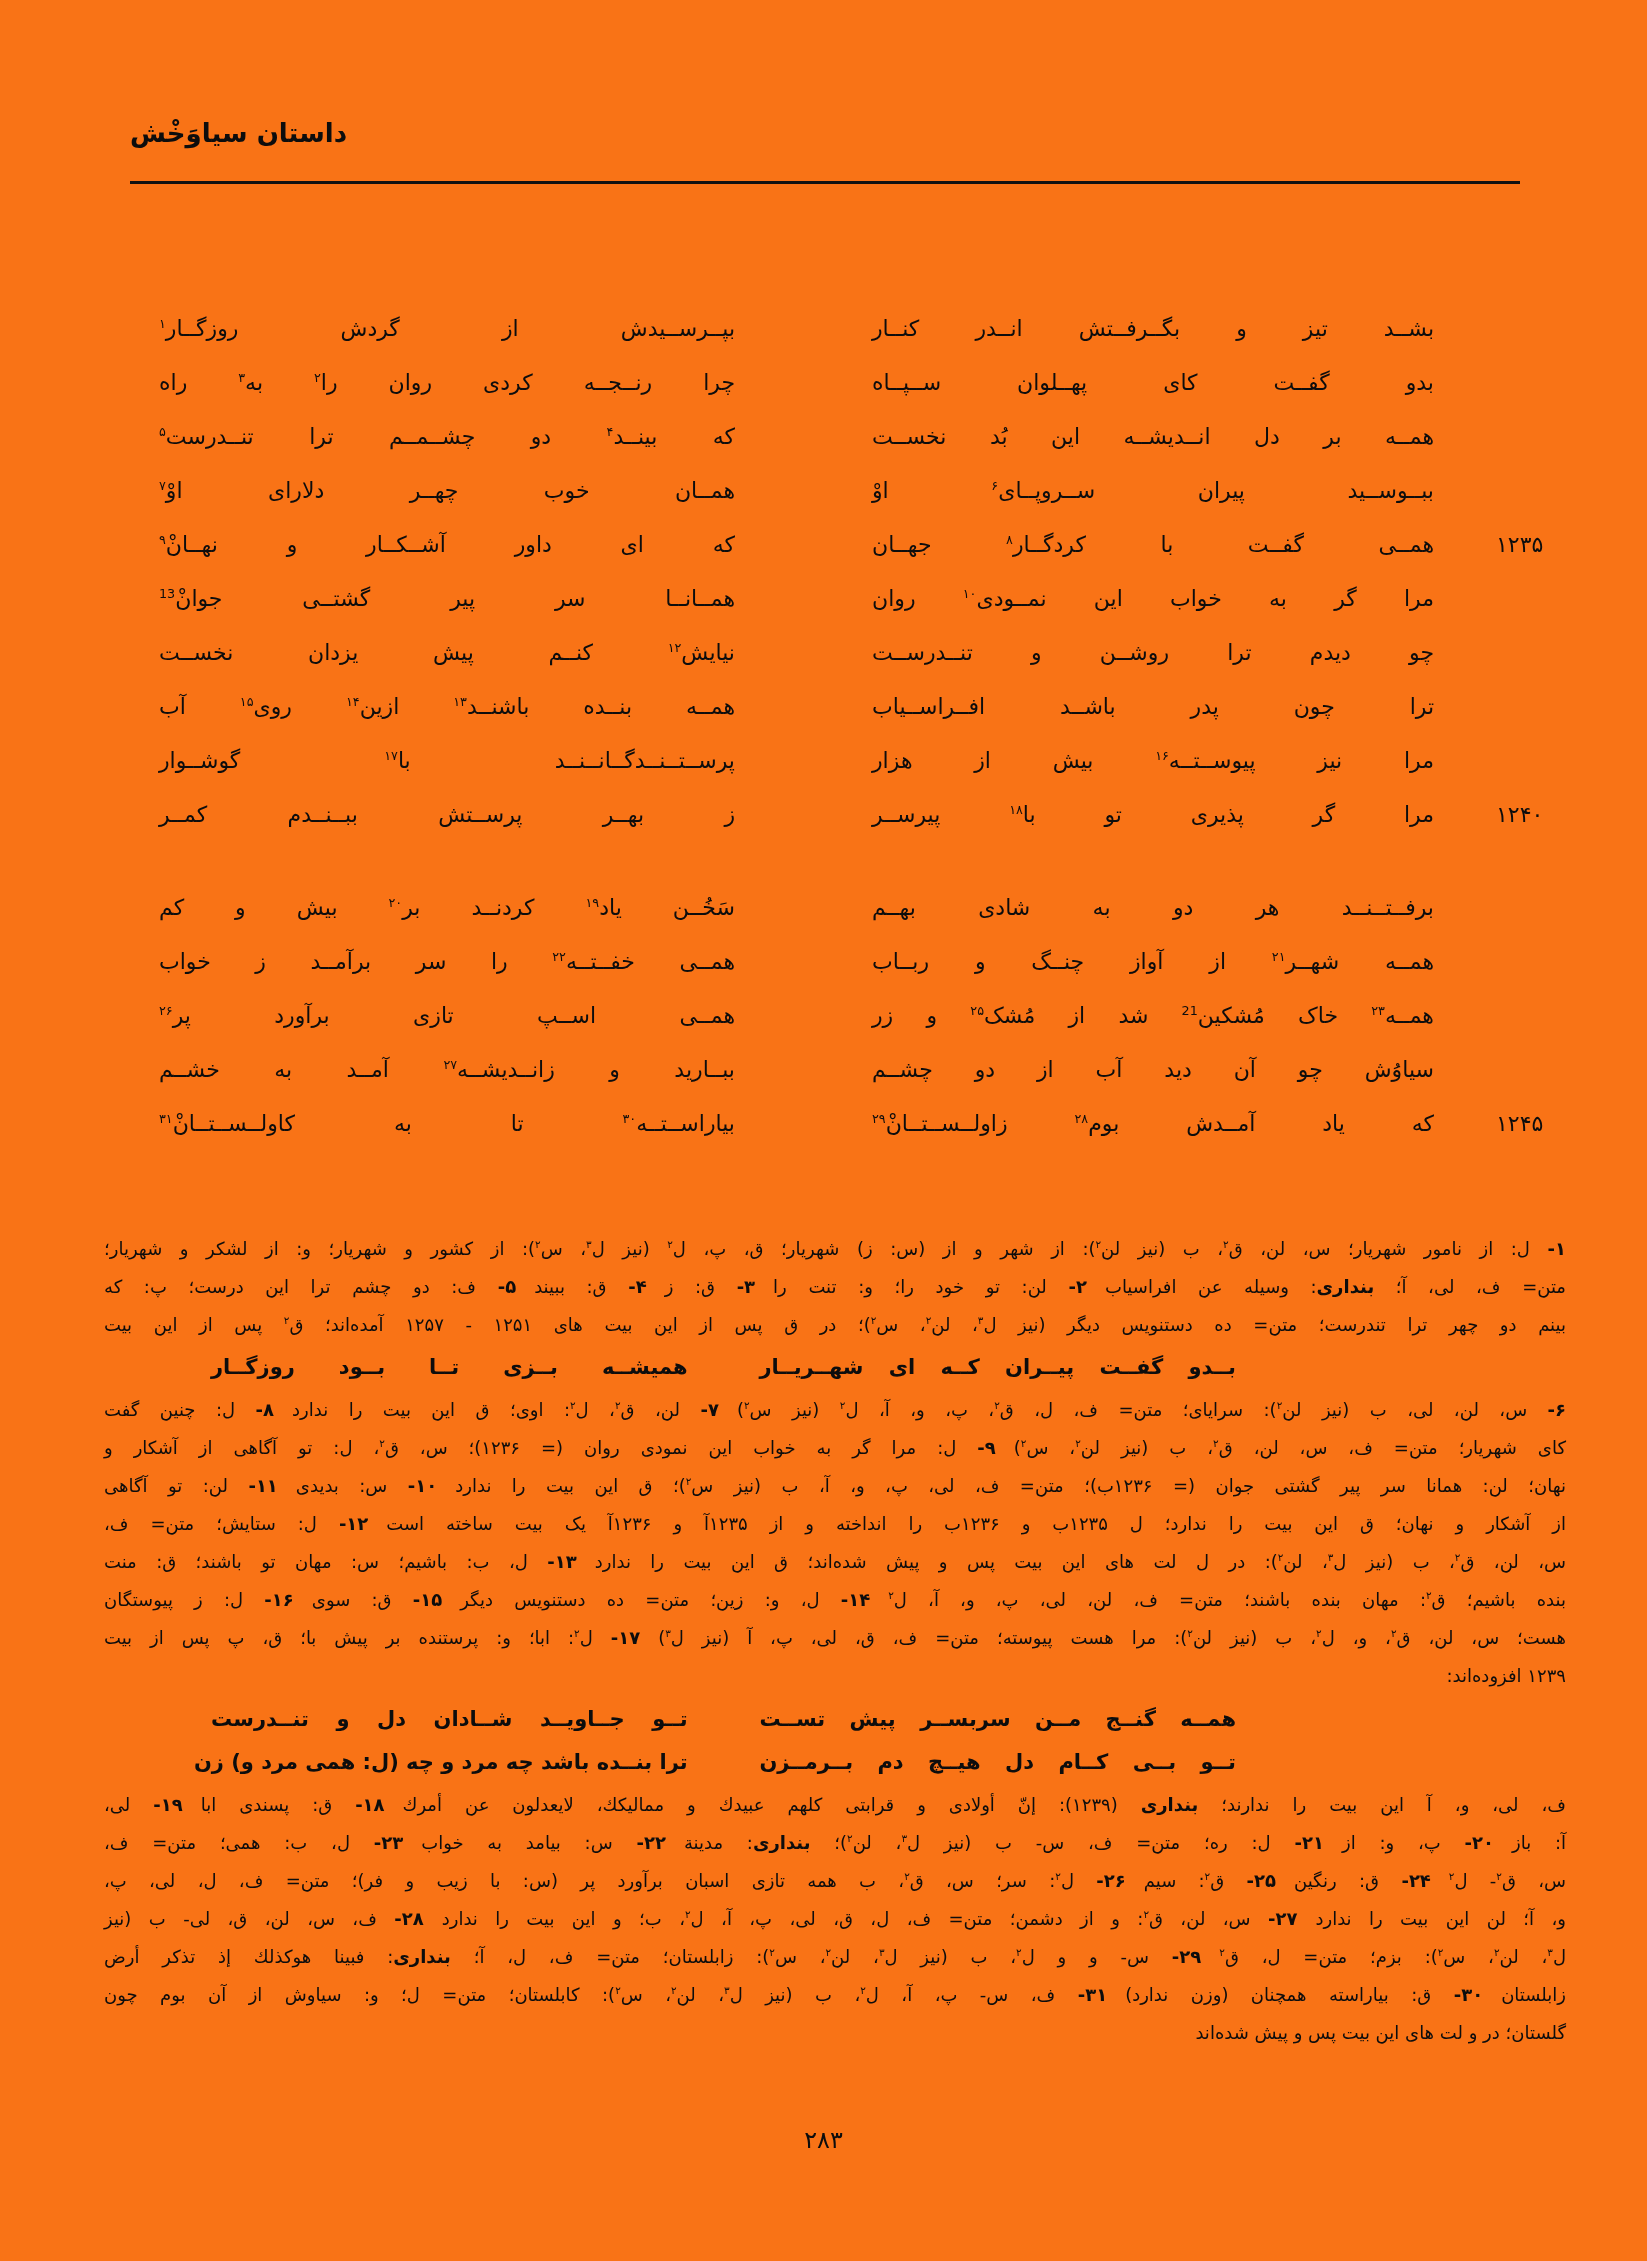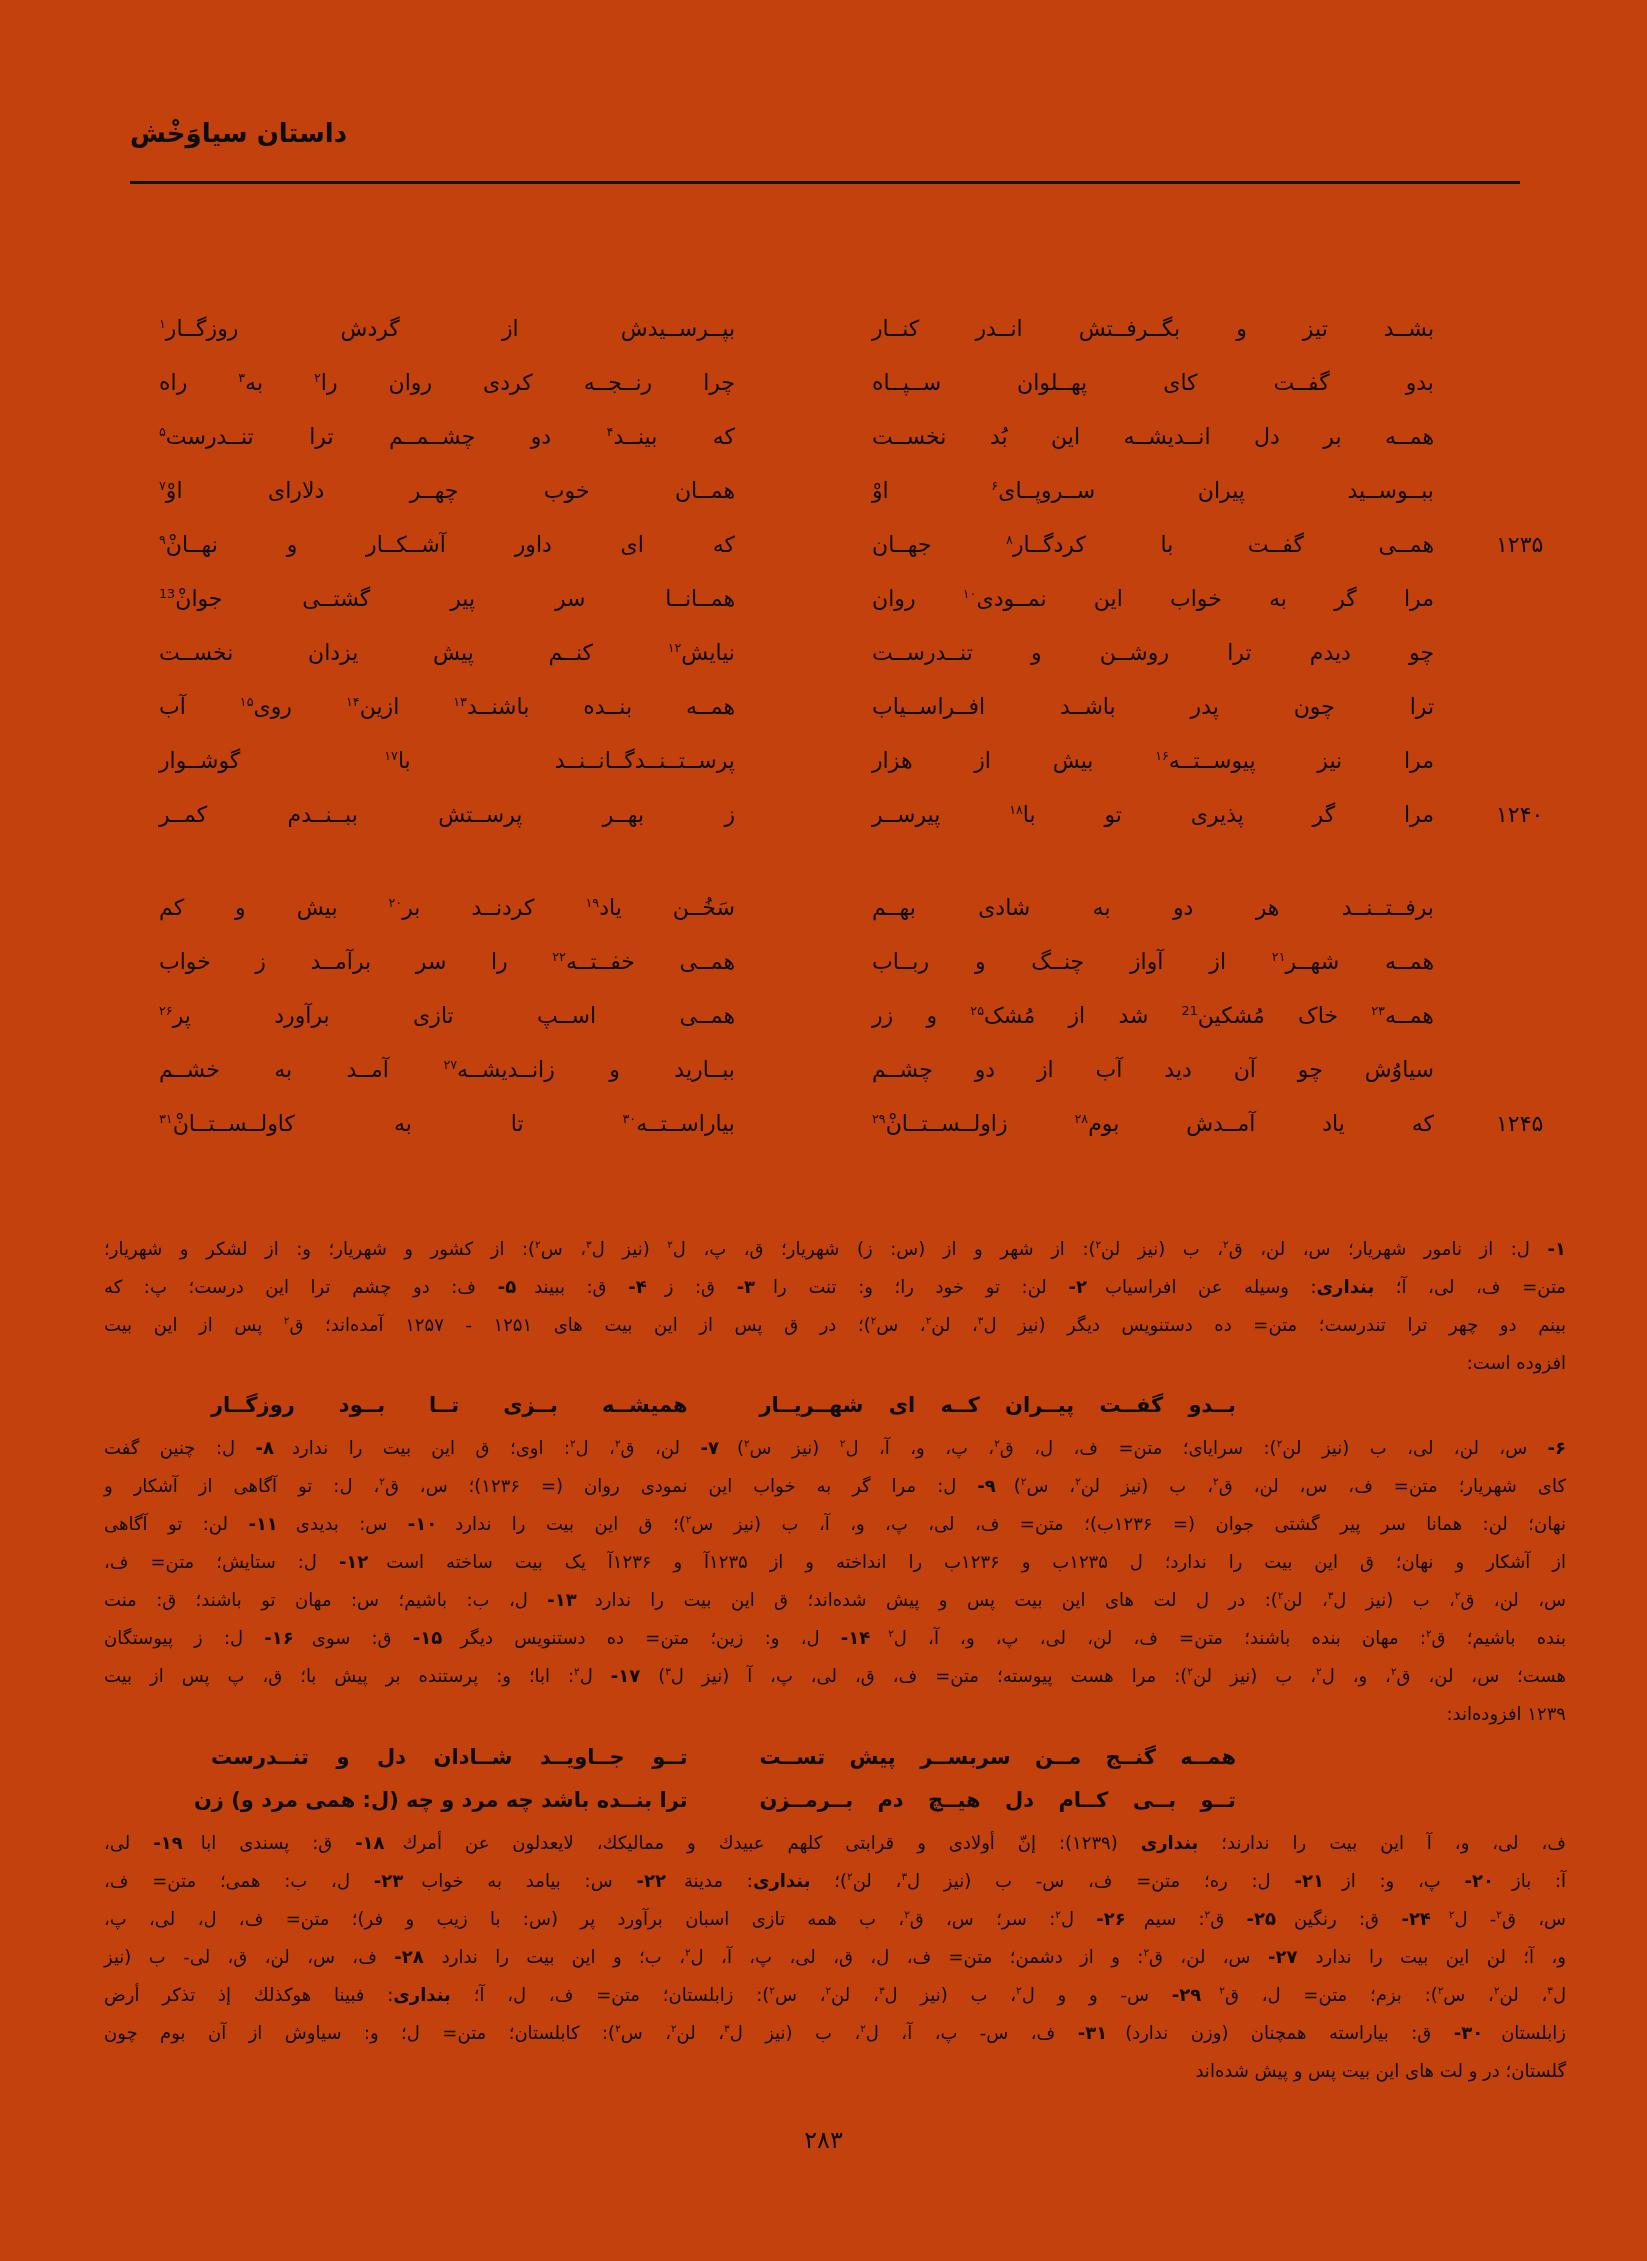--- a/index.html
+++ b/index.html
@@ -1,16 +1,16 @@
 <!DOCTYPE html>
 <html style="font-size:11.2px"><head>
 <meta charset="utf-8">
 <style>
   html,body{margin:0;padding:0;background:#e8e8e8;}
-  .page{position:relative;width:1647px;height:2261px;background:#c2410c;color:#0d0d0d;
+  .page{position:relative;width:1647px;height:2261px;background:#f97316;color:#0d0d0d;
         font-family:"DejaVu Sans",sans-serif;overflow:hidden;}
   
   .book-title{position:absolute;top:118px;left:130px;font-size:26px;font-weight:bold;direction:rtl;}
   .rule{position:absolute;top:181px;left:130px;right:127px;height:2.8px;background:#111;}
   
   .poem{position:absolute;top:301px;right:81px;width:1461px;direction:rtl;}
   .vrow{display:flex;flex-direction:row;align-items:center;height:54px;}
   .vrow.gap{margin-top:39px;}
   .vnum{width:70px;margin-left:62px;font-size:22px;text-align:left;white-space:nowrap;}
   .hemi{width:562px;font-size:22px;text-align:justify;text-align-last:justify;white-space:nowrap;}
@@ -109,21 +109,20 @@
         <div class="vnum">۱۲۴۵</div>
         <div class="hemi">که یاد آمــدش بوم<sup>۲۸</sup> زاولــســتــانْ<sup>۲۹</sup></div>
         <div class="hemi left">بیاراســتــه<sup>۳۰</sup> تا به کاولــســتــانْ<sup>۳۱</sup></div>
       </div>
     </div>
 
   <div class="apparatus" id="apparatus">
       <div class="apline j"><b>۱-</b> ل: از نامور شهریار؛ س، لن، ق<sup>۲</sup>، ب (نیز لن<sup>۲</sup>): از شهر و از (س: ز) شهریار؛ ق، پ، ل<sup>۲</sup> (نیز ل<sup>۳</sup>، س<sup>۲</sup>): از کشور و شهریار؛ و: از لشکر و شهریار؛</div>
       <div class="apline j">متن= ف، لی، آ؛ <b>بنداری</b>: وسیله عن افراسیاب <b>۲-</b> لن: تو خود را؛ و: تنت را <b>۳-</b> ق: ز <b>۴-</b> ق: ببیند <b>۵-</b> ف: دو چشم ترا این درست؛ پ: که</div>
       <div class="apline j">بینم دو چهر ترا تندرست؛ متن= ده دستنویس دیگر (نیز ل<sup>۳</sup>، لن<sup>۲</sup>، س<sup>۲</sup>)؛ در ق پس از این بیت های ۱۲۵۱ - ۱۲۵۷ آمده‌اند؛ ق<sup>۲</sup> پس از این بیت</div>
-      <div class="apline e">افزوده است:</div>
       <div class="apverse">
         <div class="ah">بــدو گفــت پیــران کــه ای شهــریــار</div>
         <div class="ah">همیشــه بــزی تــا بــود روزگــار</div>
       </div>
       <div class="apline j"><b>۶-</b> س، لن، لی، ب (نیز لن<sup>۲</sup>): سرایای؛ متن= ف، ل، ق<sup>۲</sup>، پ، و، آ، ل<sup>۲</sup> (نیز س<sup>۲</sup>) <b>۷-</b> لن، ق<sup>۲</sup>، ل<sup>۲</sup>: اوی؛ ق این بیت را ندارد <b>۸-</b> ل: چنین گفت</div>
       <div class="apline j">کای شهریار؛ متن= ف، س، لن، ق<sup>۲</sup>، ب (نیز لن<sup>۲</sup>، س<sup>۲</sup>) <b>۹-</b> ل: مرا گر به خواب این نمودی روان (= ۱۲۳۶)؛ س، ق<sup>۲</sup>، ل: تو آگاهی از آشکار و</div>
       <div class="apline j">نهان؛ لن: همانا سر پیر گشتی جوان (= ۱۲۳۶ب)؛ متن= ف، لی، پ، و، آ، ب (نیز س<sup>۲</sup>)؛ ق این بیت را ندارد <b>۱۰-</b> س: بدیدی <b>۱۱-</b> لن: تو آگاهی</div>
       <div class="apline j">از آشکار و نهان؛ ق این بیت را ندارد؛ ل ۱۲۳۵ب و ۱۲۳۶ب را انداخته و از ۱۲۳۵آ و ۱۲۳۶آ یک بیت ساخته است <b>۱۲-</b> ل: ستایش؛ متن= ف،</div>
       <div class="apline j">س، لن، ق<sup>۲</sup>، ب (نیز ل<sup>۳</sup>، لن<sup>۲</sup>): در ل لت های این بیت پس و پیش شده‌اند؛ ق این بیت را ندارد <b>۱۳-</b> ل، ب: باشیم؛ س: مهان تو باشند؛ ق: منت</div>
       <div class="apline j">بنده باشیم؛ ق<sup>۲</sup>: مهان بنده باشند؛ متن= ف، لن، لی، پ، و، آ، ل<sup>۲</sup> <b>۱۴-</b> ل، و: زین؛ متن= ده دستنویس دیگر <b>۱۵-</b> ق: سوی <b>۱۶-</b> ل: ز پیوستگان</div>

